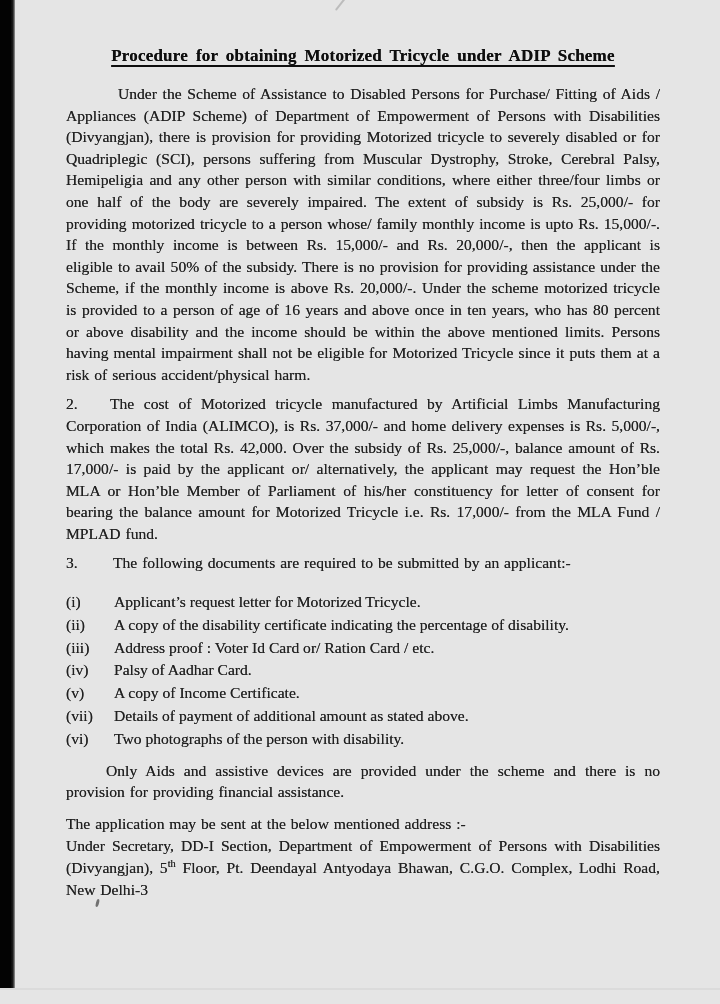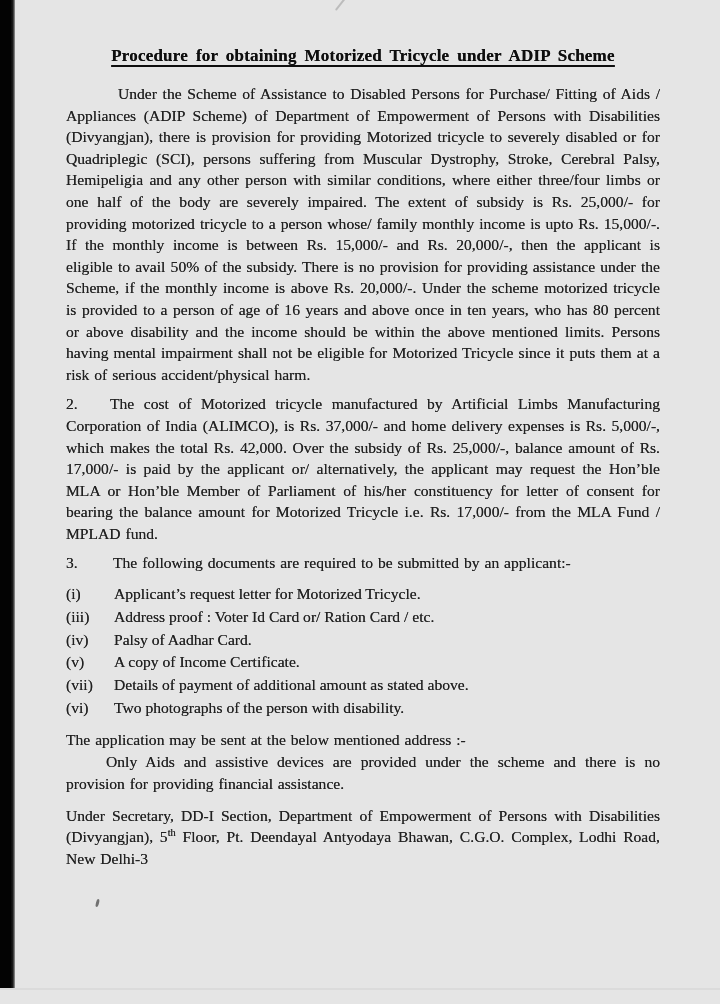--- a/index.html
+++ b/index.html
@@ -73,21 +73,21 @@
     word-spacing: 1px;
     text-shadow: 0 0 0.5px rgba(30,30,30,0.75);
   }
   .j { text-align: justify; }
   .indent1 { text-indent: 52px; }
   .indent2 { text-indent: 40px; }
   .num {
     display: inline-block;
     width: 44px;
   }
-  .heading3 { margin-bottom: 9px; }
+  .heading3 { margin-bottom: 17px; }
   .heading3 .num { width: 47px; }
   .item2 { }
   .doclist { margin: 0 0 9px 0; }
   .doc-item {
     display: flex;
     font-size: 15.6px;
     line-height: 22.8px;
     text-shadow: 0 0 0.5px rgba(30,30,30,0.75);
   }
   .marker { flex: none; width: 48px; }
@@ -118,20 +118,24 @@
     <p class="p j item2"><span class="num">2.</span><span>The cost of Motorized tricycle manufactured by Artificial Limbs Manufacturing Corporation of India (ALIMCO), is Rs. 37,000/- and home delivery expenses is Rs. 5,000/-, which makes the total Rs. 42,000. Over the subsidy of Rs. 25,000/-, balance amount of Rs. 17,000/- is paid by the applicant or/ alternatively, the applicant may request the Hon’ble MLA or Hon’ble Member of Parliament of his/her constituency for letter of consent for bearing the balance amount for Motorized Tricycle i.e. Rs. 17,000/- from the MLA Fund / MPLAD fund.</span></p>
 
     <p class="p heading3"><span class="num">3.</span><span>The following documents are required to be submitted by an applicant:-</span></p>
 
     <div class="doclist">
       <div class="doc-item">
           <span class="marker">(i)</span>
           <span class="itemtext">Applicant’s request letter for Motorized Tricycle.</span>
         </div>
       <div class="doc-item">
+          <span class="marker">(ii)</span>
+          <span class="itemtext">A copy of the disability certificate indicating the percentage of disability.</span>
+        </div>
+      <div class="doc-item">
           <span class="marker">(iii)</span>
           <span class="itemtext">Address proof : Voter Id Card or/ Ration Card / etc.</span>
         </div>
       <div class="doc-item">
           <span class="marker">(iv)</span>
           <span class="itemtext">Palsy of Aadhar Card.</span>
         </div>
       <div class="doc-item">
           <span class="marker">(v)</span>
           <span class="itemtext">A copy of Income Certificate.</span>
@@ -139,20 +143,20 @@
       <div class="doc-item">
           <span class="marker">(vii)</span>
           <span class="itemtext">Details of payment of additional amount as stated above.</span>
         </div>
       <div class="doc-item">
           <span class="marker">(vi)</span>
           <span class="itemtext">Two photographs of the person with disability.</span>
         </div>
     </div>
 
+    <p class="p j indent2 note">Only Aids and assistive devices are provided under the scheme and there is no provision for providing financial assistance.</p>
+
     <p class="p intro">The application may be sent at the below mentioned address :-</p>
-
-    <p class="p j indent2 note">Only Aids and assistive devices are provided under the scheme and there is no provision for providing financial assistance.</p>
 
     <p class="p j addr"><span>Under Secretary, DD-I Section, Department of Empowerment of Persons with Disabilities (Divyangjan), 5</span><sup>th</sup><span> Floor, Pt. Deendayal Antyodaya Bhawan, C.G.O. Complex, Lodhi Road, New Delhi-3</span></p>
 
   </div>
 </div>
 
 </body></html>

